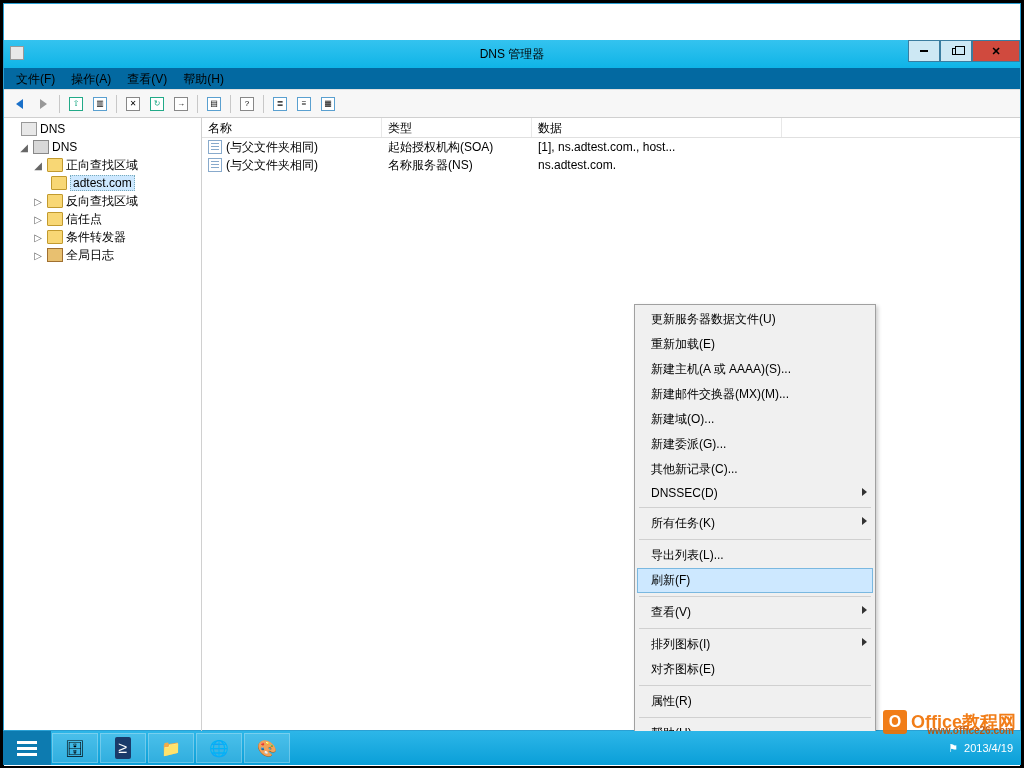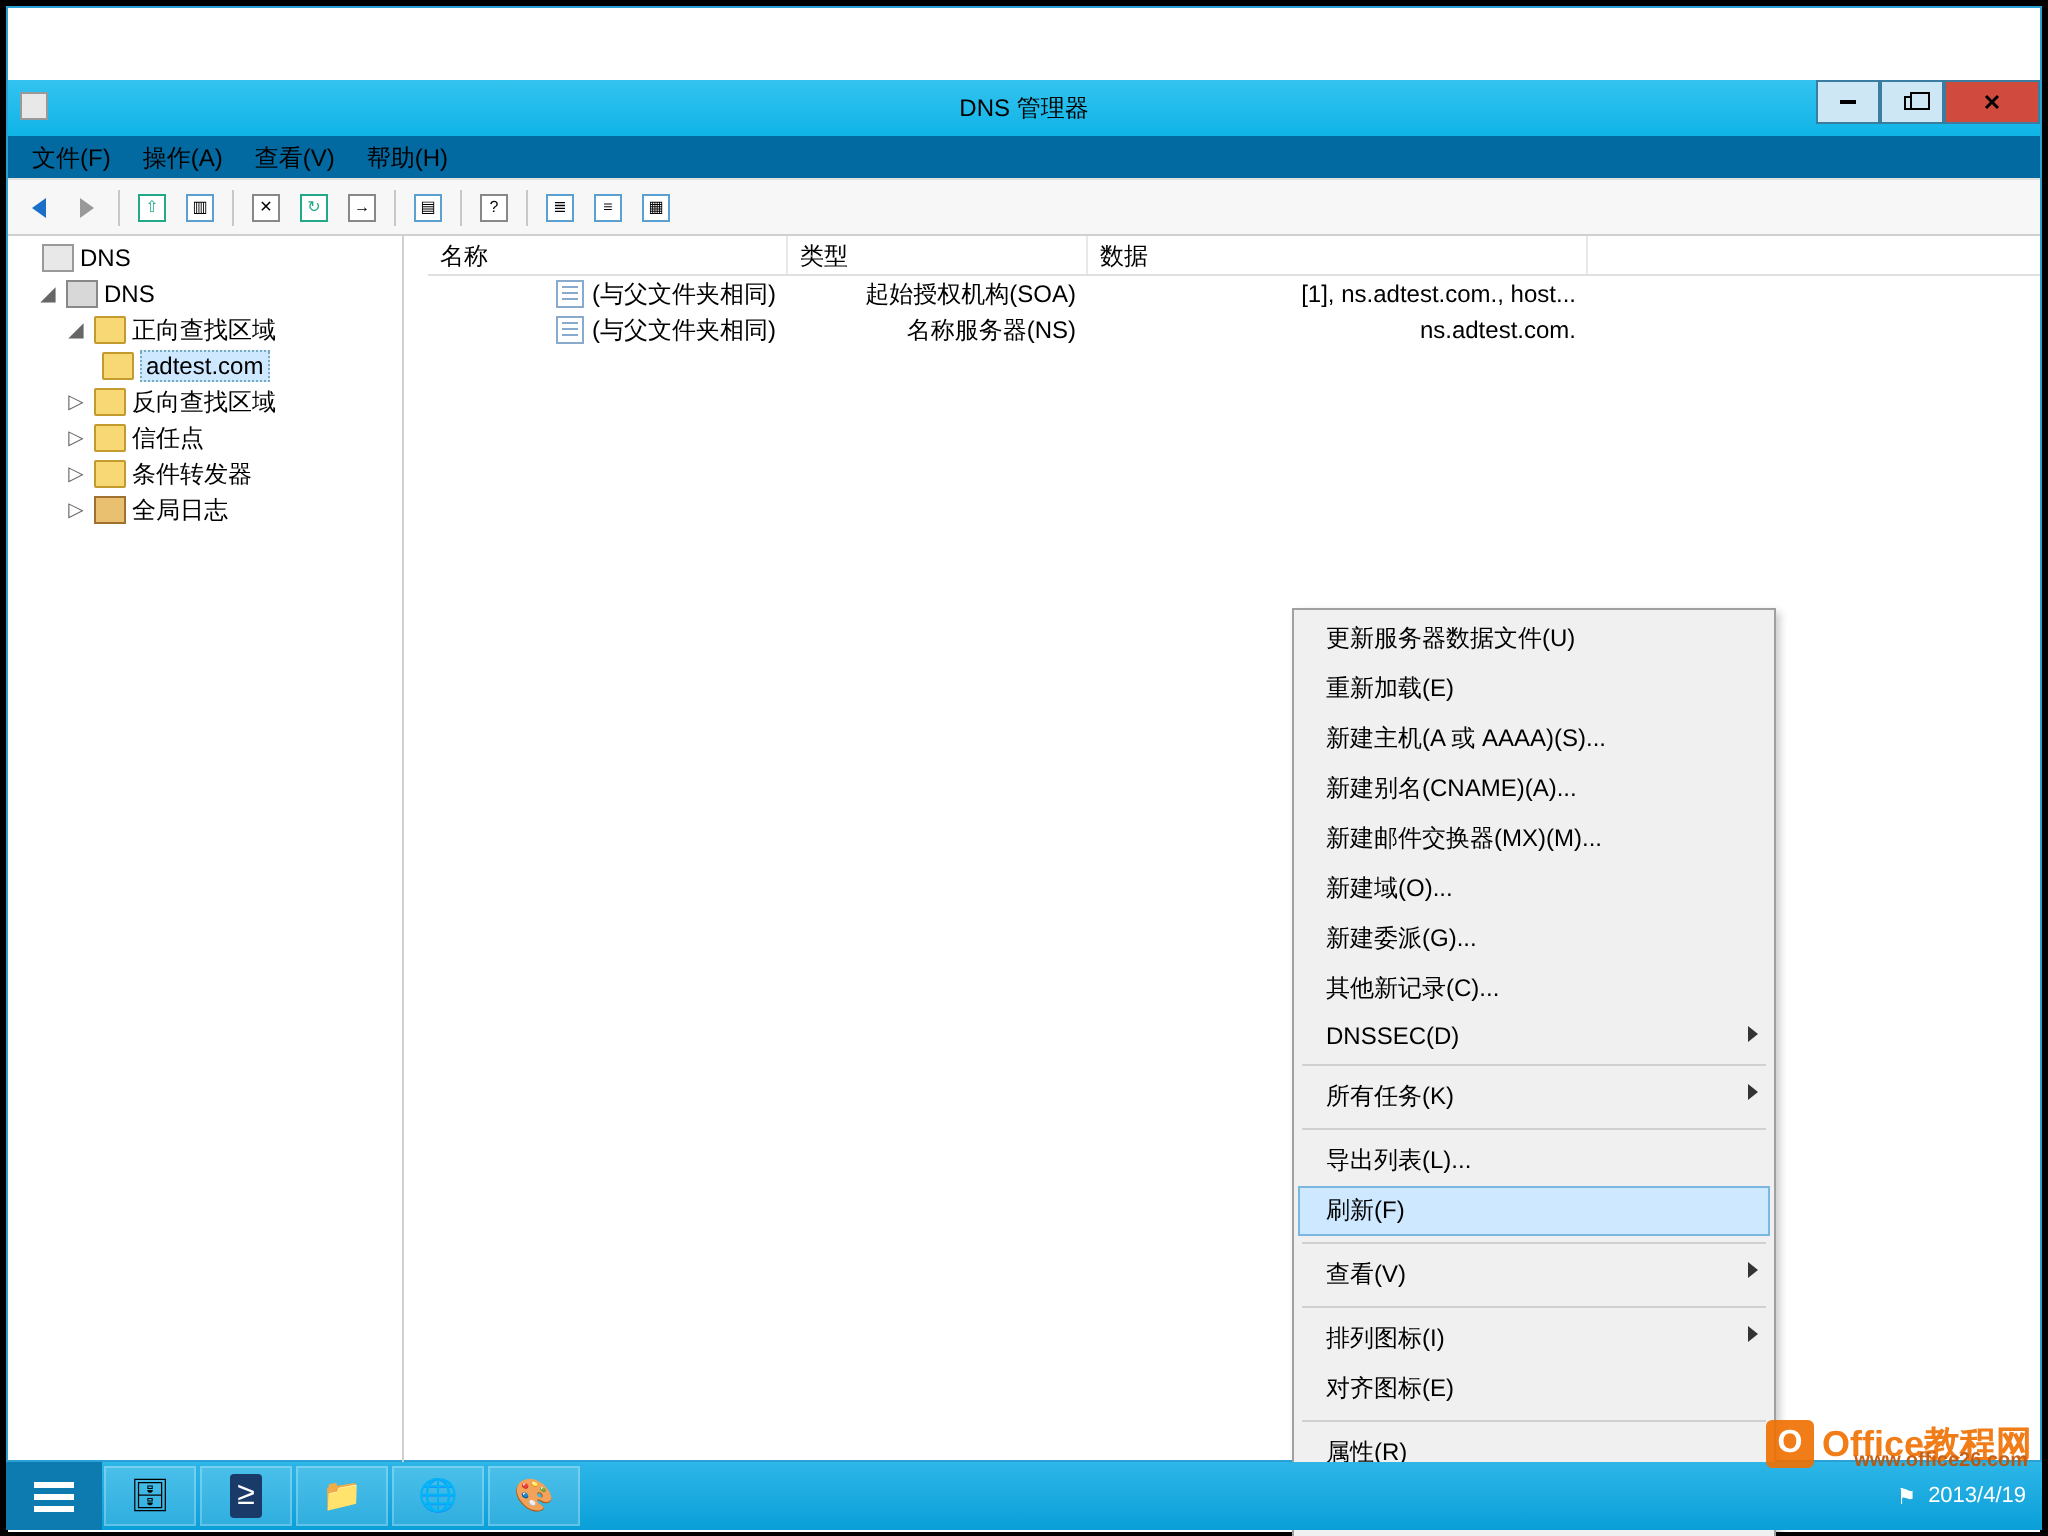--- a/index.html
+++ b/index.html
@@ -17,36 +17,36 @@
   .menubar { height:22px; background:#0369a1; border-bottom:1px solid #e0e0e0; display:flex; padding:0 4px; }
   .menu-item { padding:3px 8px; font-size:12px; }
   .toolbar { height:28px; background:#f7f7f7; border-bottom:1px solid #d0d0d0; display:flex; align-items:center; padding:0 4px; gap:2px;}
   .tb-btn { width:22px; height:22px; border:1px solid transparent; display:flex; align-items:center; justify-content:center; border-radius:2px;}
   .tb-sep { width:1px; height:18px; background:#c8c8c8; margin:0 3px; }
   .arrow-l { width:0;height:0;border-top:5px solid transparent;border-bottom:5px solid transparent;border-right:7px solid #1a70c9;}
   .arrow-r { width:0;height:0;border-top:5px solid transparent;border-bottom:5px solid transparent;border-left:7px solid #999;}
   .sq { width:14px;height:14px;border:1px solid #888; background:#fff; position:relative; font-size:8px; display:flex;align-items:center;justify-content:center;}
   .sq.green{border-color:#2a8; color:#2a8;}
   .sq.doc{border-color:#5aa0d0;}
-  .body { display:flex; height:calc(100% - 28px - 22px - 28px - 18px);gap:12px; }
+  .body { display:flex; height:calc(100% - 28px - 22px - 28px - 18px); }
   .tree { width:198px; border-right:1px solid #d0d0d0; padding:2px 0; font-size:12px; overflow:auto;}
   .tree-row { display:flex; align-items:center; height:18px; padding-left:4px; white-space:nowrap;}
   .tree-row .exp { width:12px; text-align:center; color:#666; font-size:10px; cursor:default;}
   .tree-row .ticon { width:16px; height:14px; margin:0 3px; display:inline-block;}
   .tree-row.selected span.label { background:#cde8ff; border:1px dotted #7ab; padding:0 2px;}
   .folder { background:#f8d775; border:1px solid #c29a2e; border-radius:1px;}
   .server { background:#d8d8d8; border:1px solid #888;}
   .dns-root { background:#e8e8e8; border:1px solid #999;}
   .book { background:#e8c070; border:1px solid #a07030;}
   .list-pane { flex:1; position:relative; }
   .list-head { display:flex; height:20px; background:#fff; border-bottom:1px solid #e0e0e0; font-size:12px;}
   .list-head .col { padding:2px 6px; border-right:1px solid #e8e8e8;}
   .list-body { font-size:12px;}
   .list-row { display:flex; height:18px; align-items:center;}
-  .list-row .cell { padding:0 6px; white-space:nowrap; overflow:hidden;text-align:right;}
+  .list-row .cell { padding:0 6px; white-space:nowrap; overflow:hidden;}
   .c1{width:180px} .c2{width:150px} .c3{width:250px}
   .rec-icon{width:14px;height:14px;background:#fff;border:1px solid #88aacc;display:inline-block;margin-right:4px;position:relative;vertical-align:middle;}
   .rec-icon::before{content:"";position:absolute;left:2px;top:2px;right:2px;height:1px;background:#88aacc;box-shadow:0 3px #88aacc,0 6px #88aacc;}
   .context-menu { position:absolute; left:432px; top:186px; width:242px; background:#f0f0f0; border:1px solid #a0a0a0; box-shadow:2px 2px 4px rgba(0,0,0,0.2); font-size:12px; padding:2px;}
   .cm-item { padding:4px 20px 4px 14px; position:relative;}
   .cm-item.highlighted { background:#cde8ff; border:1px solid #7ab8e0; padding:3px 19px 3px 13px;}
   .cm-sep { height:1px; background:#d0d0d0; margin:3px 2px;}
   .cm-arrow { position:absolute; right:6px; top:6px; width:0;height:0;border-top:4px solid transparent;border-bottom:4px solid transparent;border-left:5px solid #333;}
   .statusbar { height:18px; border-top:1px solid #d0d0d0; font-size:12px; padding:1px 6px; background:#fff;}
   .taskbar { position:absolute; left:3px; bottom:3px; right:3px; height:34px; background:linear-gradient(#2db6e8,#0a9fd8); display:flex; align-items:center;}
@@ -192,21 +192,20 @@
           <div class="cell c1"><span class="rec-icon"></span><span>(与父文件夹相同)</span></div>
           <div class="cell c2">名称服务器(NS)</div>
           <div class="cell c3">ns.adtest.com.</div>
         </div>
       </div>
 
       <div class="context-menu">
         <div class="cm-item">更新服务器数据文件(U)</div>
         <div class="cm-item">重新加载(E)</div>
         <div class="cm-item">新建主机(A 或 AAAA)(S)...</div>
-        <div class="cm-item">新建别名(CNAME)(A)...</div>
         <div class="cm-item">新建邮件交换器(MX)(M)...</div>
         <div class="cm-item">新建域(O)...</div>
         <div class="cm-item">新建委派(G)...</div>
         <div class="cm-item">其他新记录(C)...</div>
         <div class="cm-item"><span>DNSSEC(D)</span><span class="cm-arrow"></span></div>
         <div class="cm-sep"></div>
         <div class="cm-item"><span>所有任务(K)</span><span class="cm-arrow"></span></div>
         <div class="cm-sep"></div>
         <div class="cm-item">导出列表(L)...</div>
         <div class="cm-item highlighted">刷新(F)</div>

